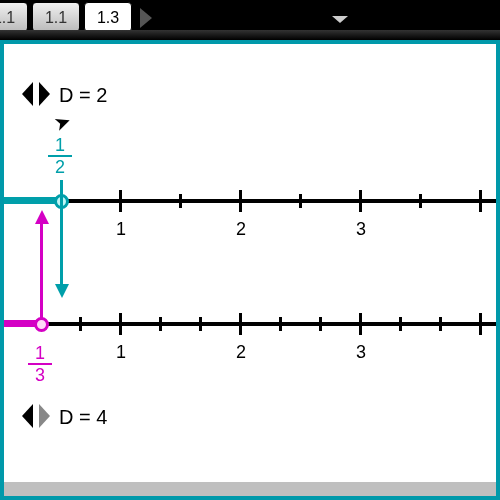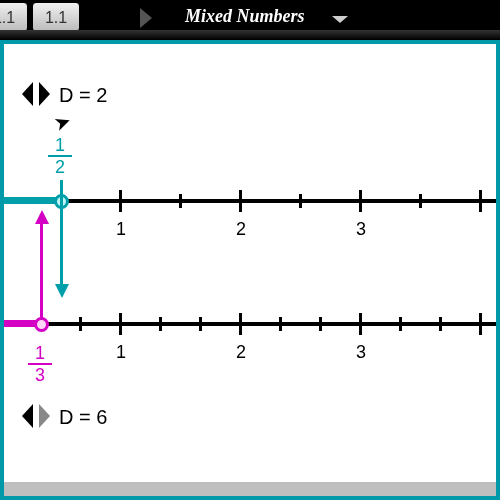--- a/index.html
+++ b/index.html
@@ -199,22 +199,22 @@
   }
   .teal  { color: #009faa; }
   .magenta { color: #d400c4; }
 </style>
 </head>
 <body>
 
 <div class="tabbar">
   <div class="tab tab-inactive" style="left:-20px">1.1</div>
   <div class="tab tab-inactive" style="left:32px">1.1</div>
+  <div class="tab tab-active" style="left:84px">1.3</div>
   <div class="tab-arrow" style="left:140px"></div>
-  <span class="doc-title" style="left:185px">Mixed Numbers</span>
   <div class="doc-title-dropdown" style="left:332px"></div>
   <div class="tabbar-gradient"></div>
 </div>
 
 <div class="workspace-border"></div>
 
 <div class="canvas">
 
   <div class="spinner" style="left:18px; top:38px">
     <div class="tri-left"></div>
@@ -274,17 +274,17 @@
   <div class="frac magenta" style="left:24px; top:300px; width:24px">
     <div class="num">1</div>
     <div class="bar" style="background:#d400c4"></div>
     <div class="den">3</div>
   </div>
 
   <div class="spinner dim" style="left:18px; top:360px">
     <div class="tri-left" style="border-right-color:#000"></div>
     <div class="tri-right"></div>
   </div>
-  <span class="d-label" style="left:55px; top:362px">D = 6</span>
+  <span class="d-label" style="left:55px; top:362px">D = 4</span>
 
 </div>
 
 <div class="bottom-strip"></div>
 
 </body></html>

